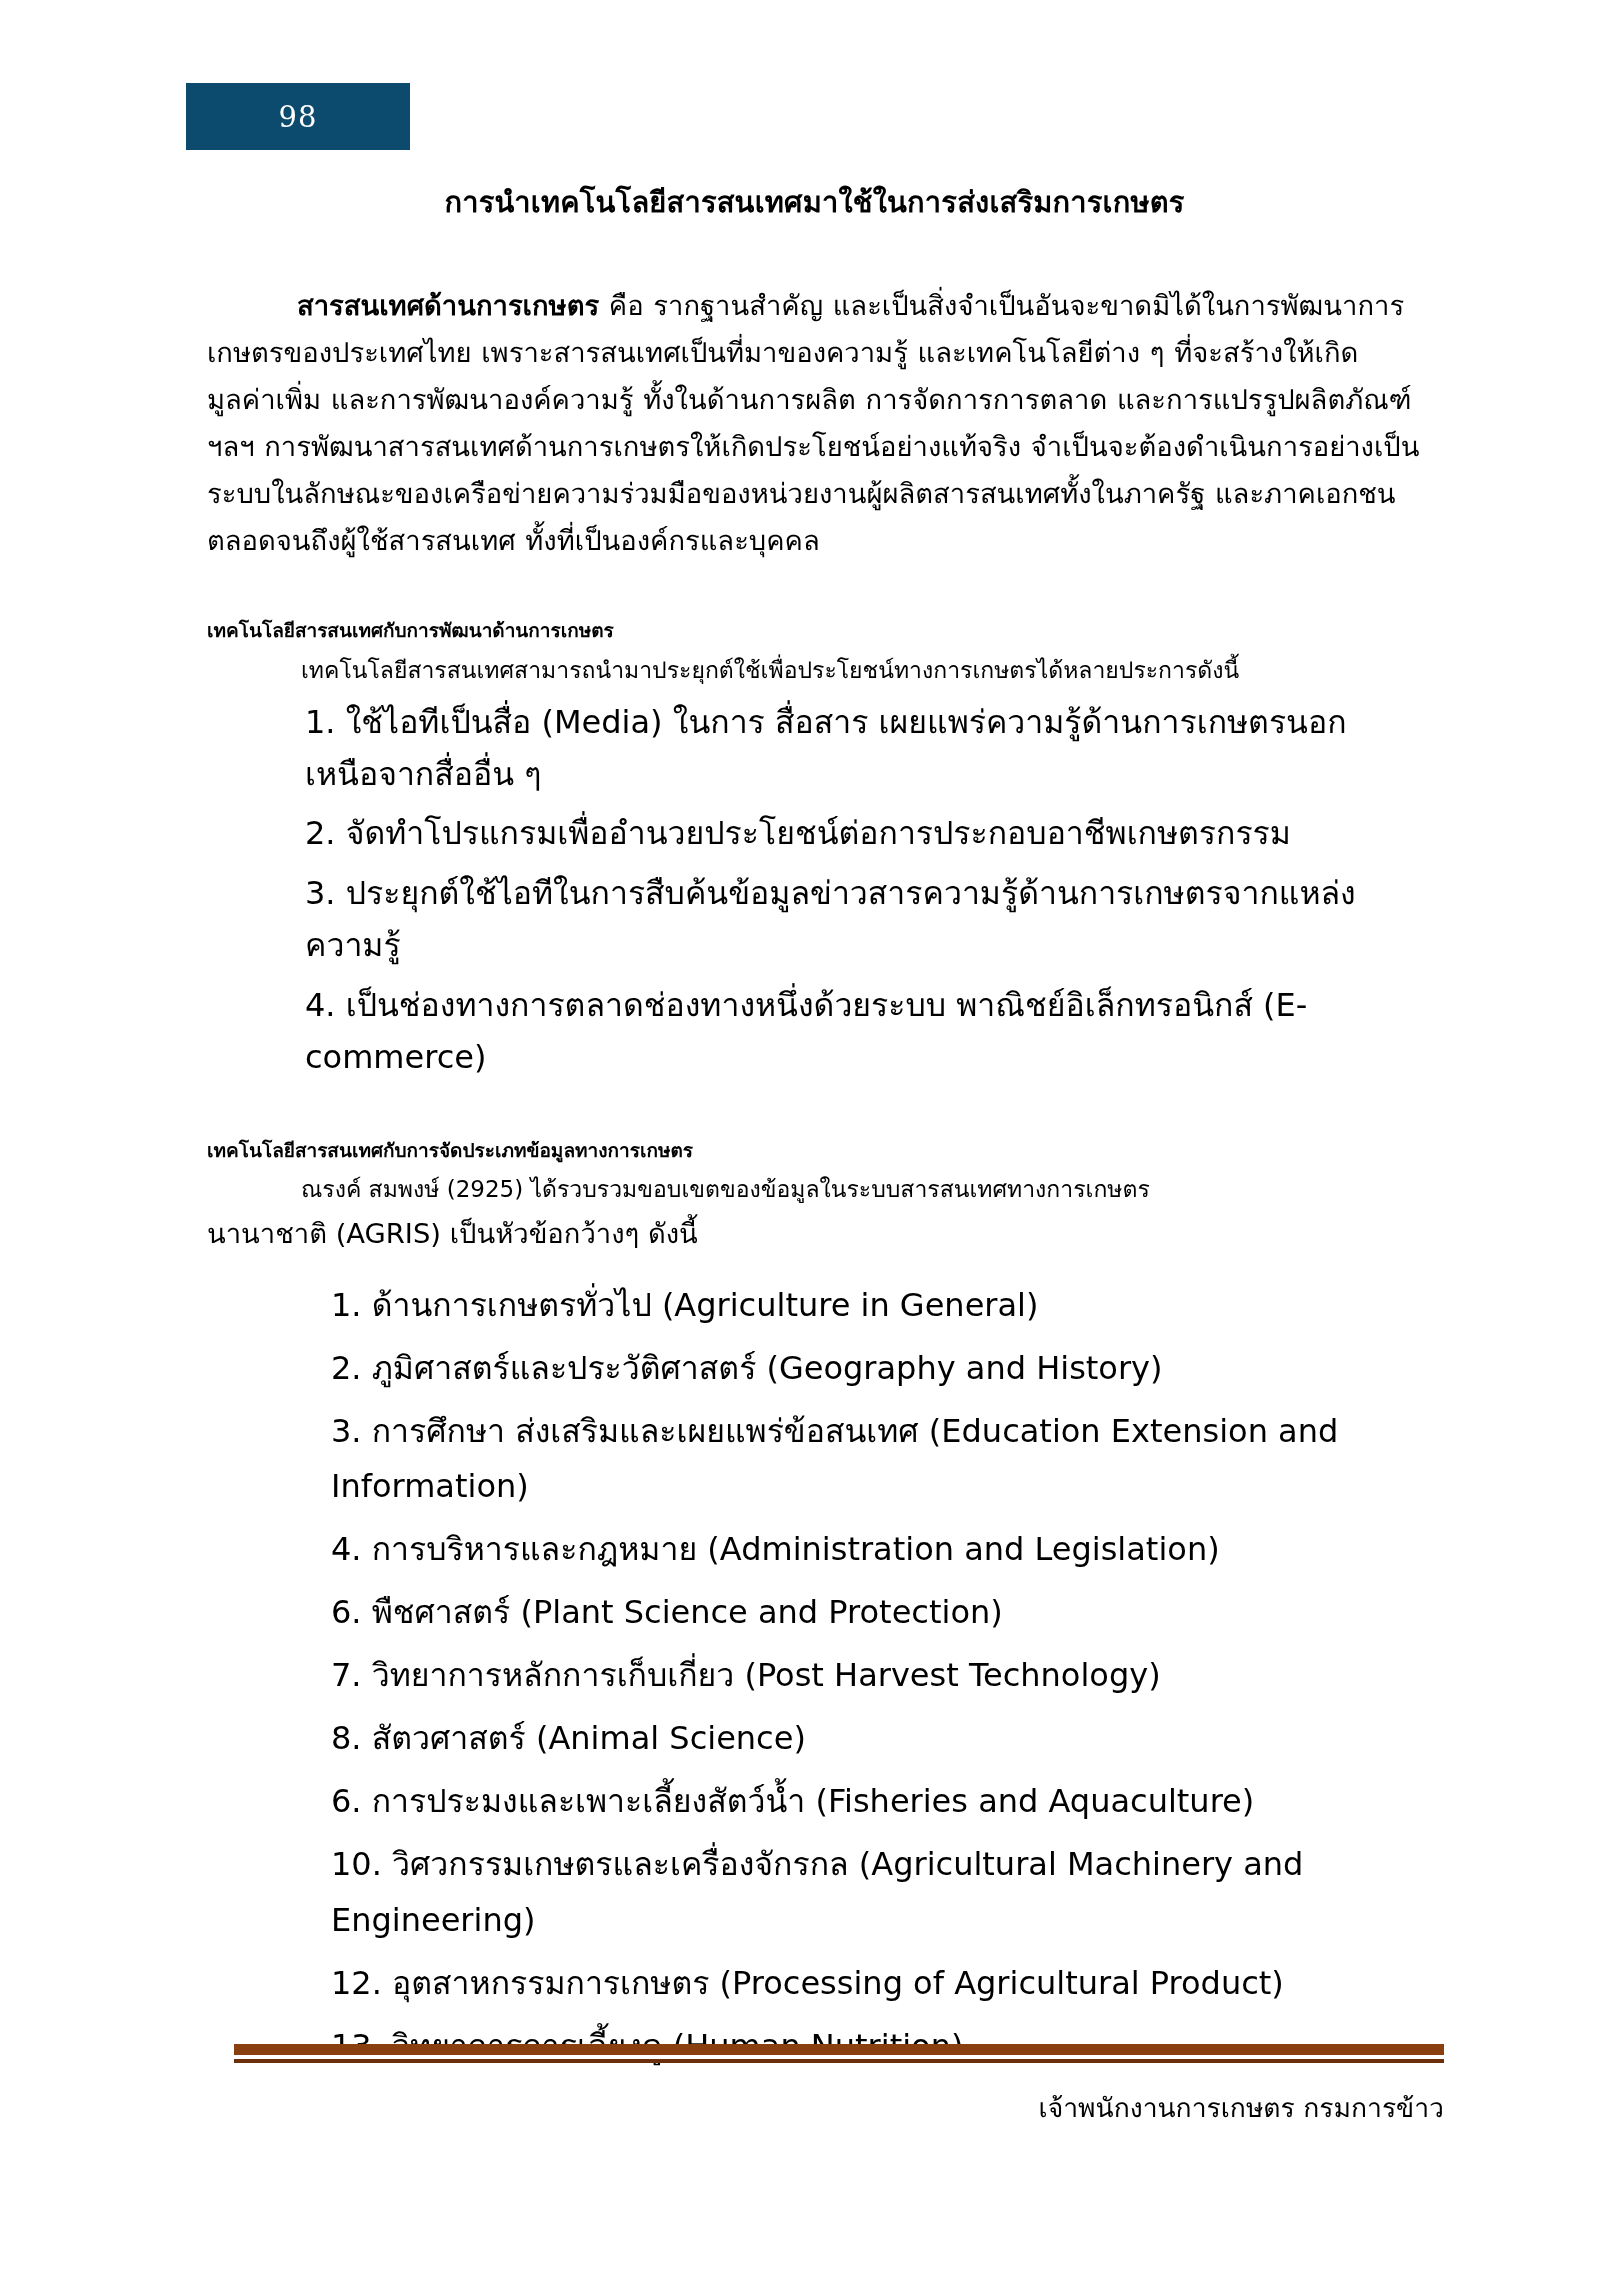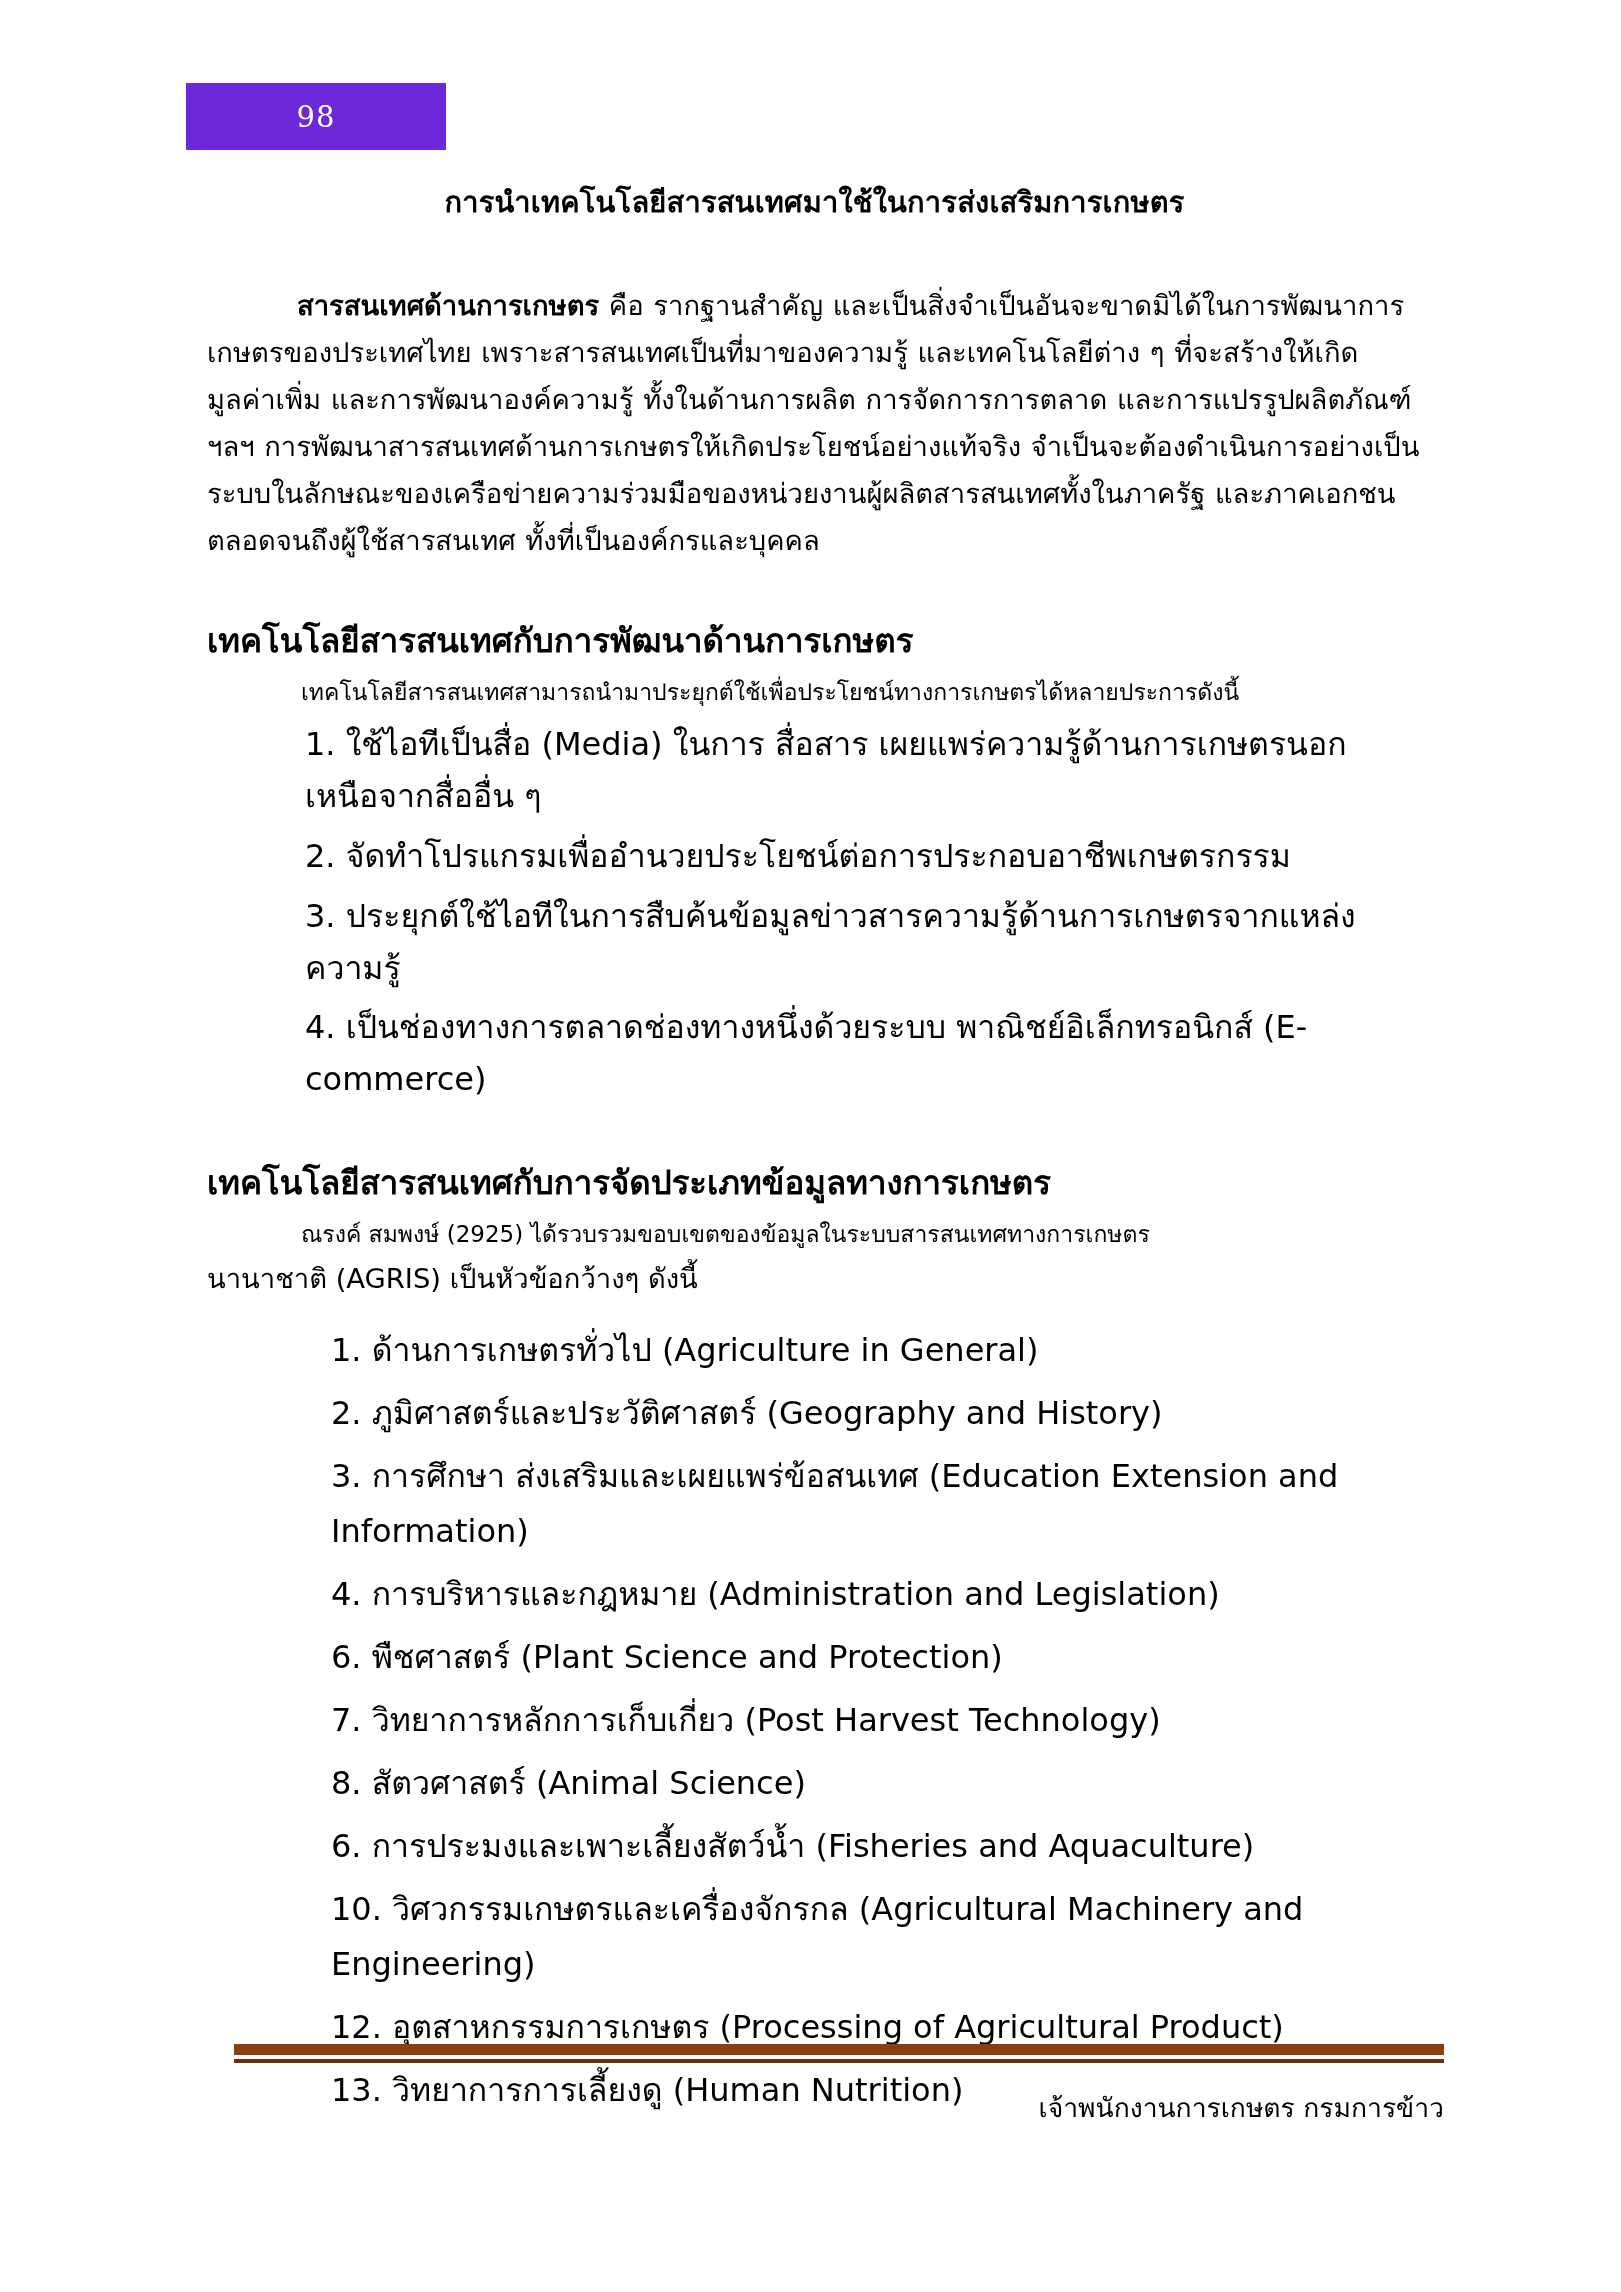--- a/index.html
+++ b/index.html
@@ -20,23 +20,23 @@
     background: #ffffff;
     overflow: hidden;
     box-sizing: border-box;
   }
 
   
   .page-banner {
     position: absolute;
     left: 186px;
     top: 83px;
-    width: 260px;
+    width: 224px;
     height: 67px;
-    background: #6d28d9;
+    background: #0c4a6e;
     color: #ffffff;
     display: flex;
     align-items: center;
     justify-content: center;
     font-size: 29px;
     font-family: "DejaVu Serif", "Liberation Serif", serif;
     letter-spacing: 1px;
   }
 
   
@@ -65,21 +65,21 @@
   }
   .body-para .indent-lead {
     display: inline-block;
     width: 90px;
   }
   .lead-bold {
     font-weight: bold;
   }
 
   .section-heading {
-    font-size: 33px;
+    font-size: 19px;
     font-weight: bold;
     margin: 51px 0 5.9px 0;
     line-height: 1.6;
   }
 
   .sub-para {
     font-size: 23px;
     line-height: 1.62;
     margin: 4px;
     padding-left: 90px;

